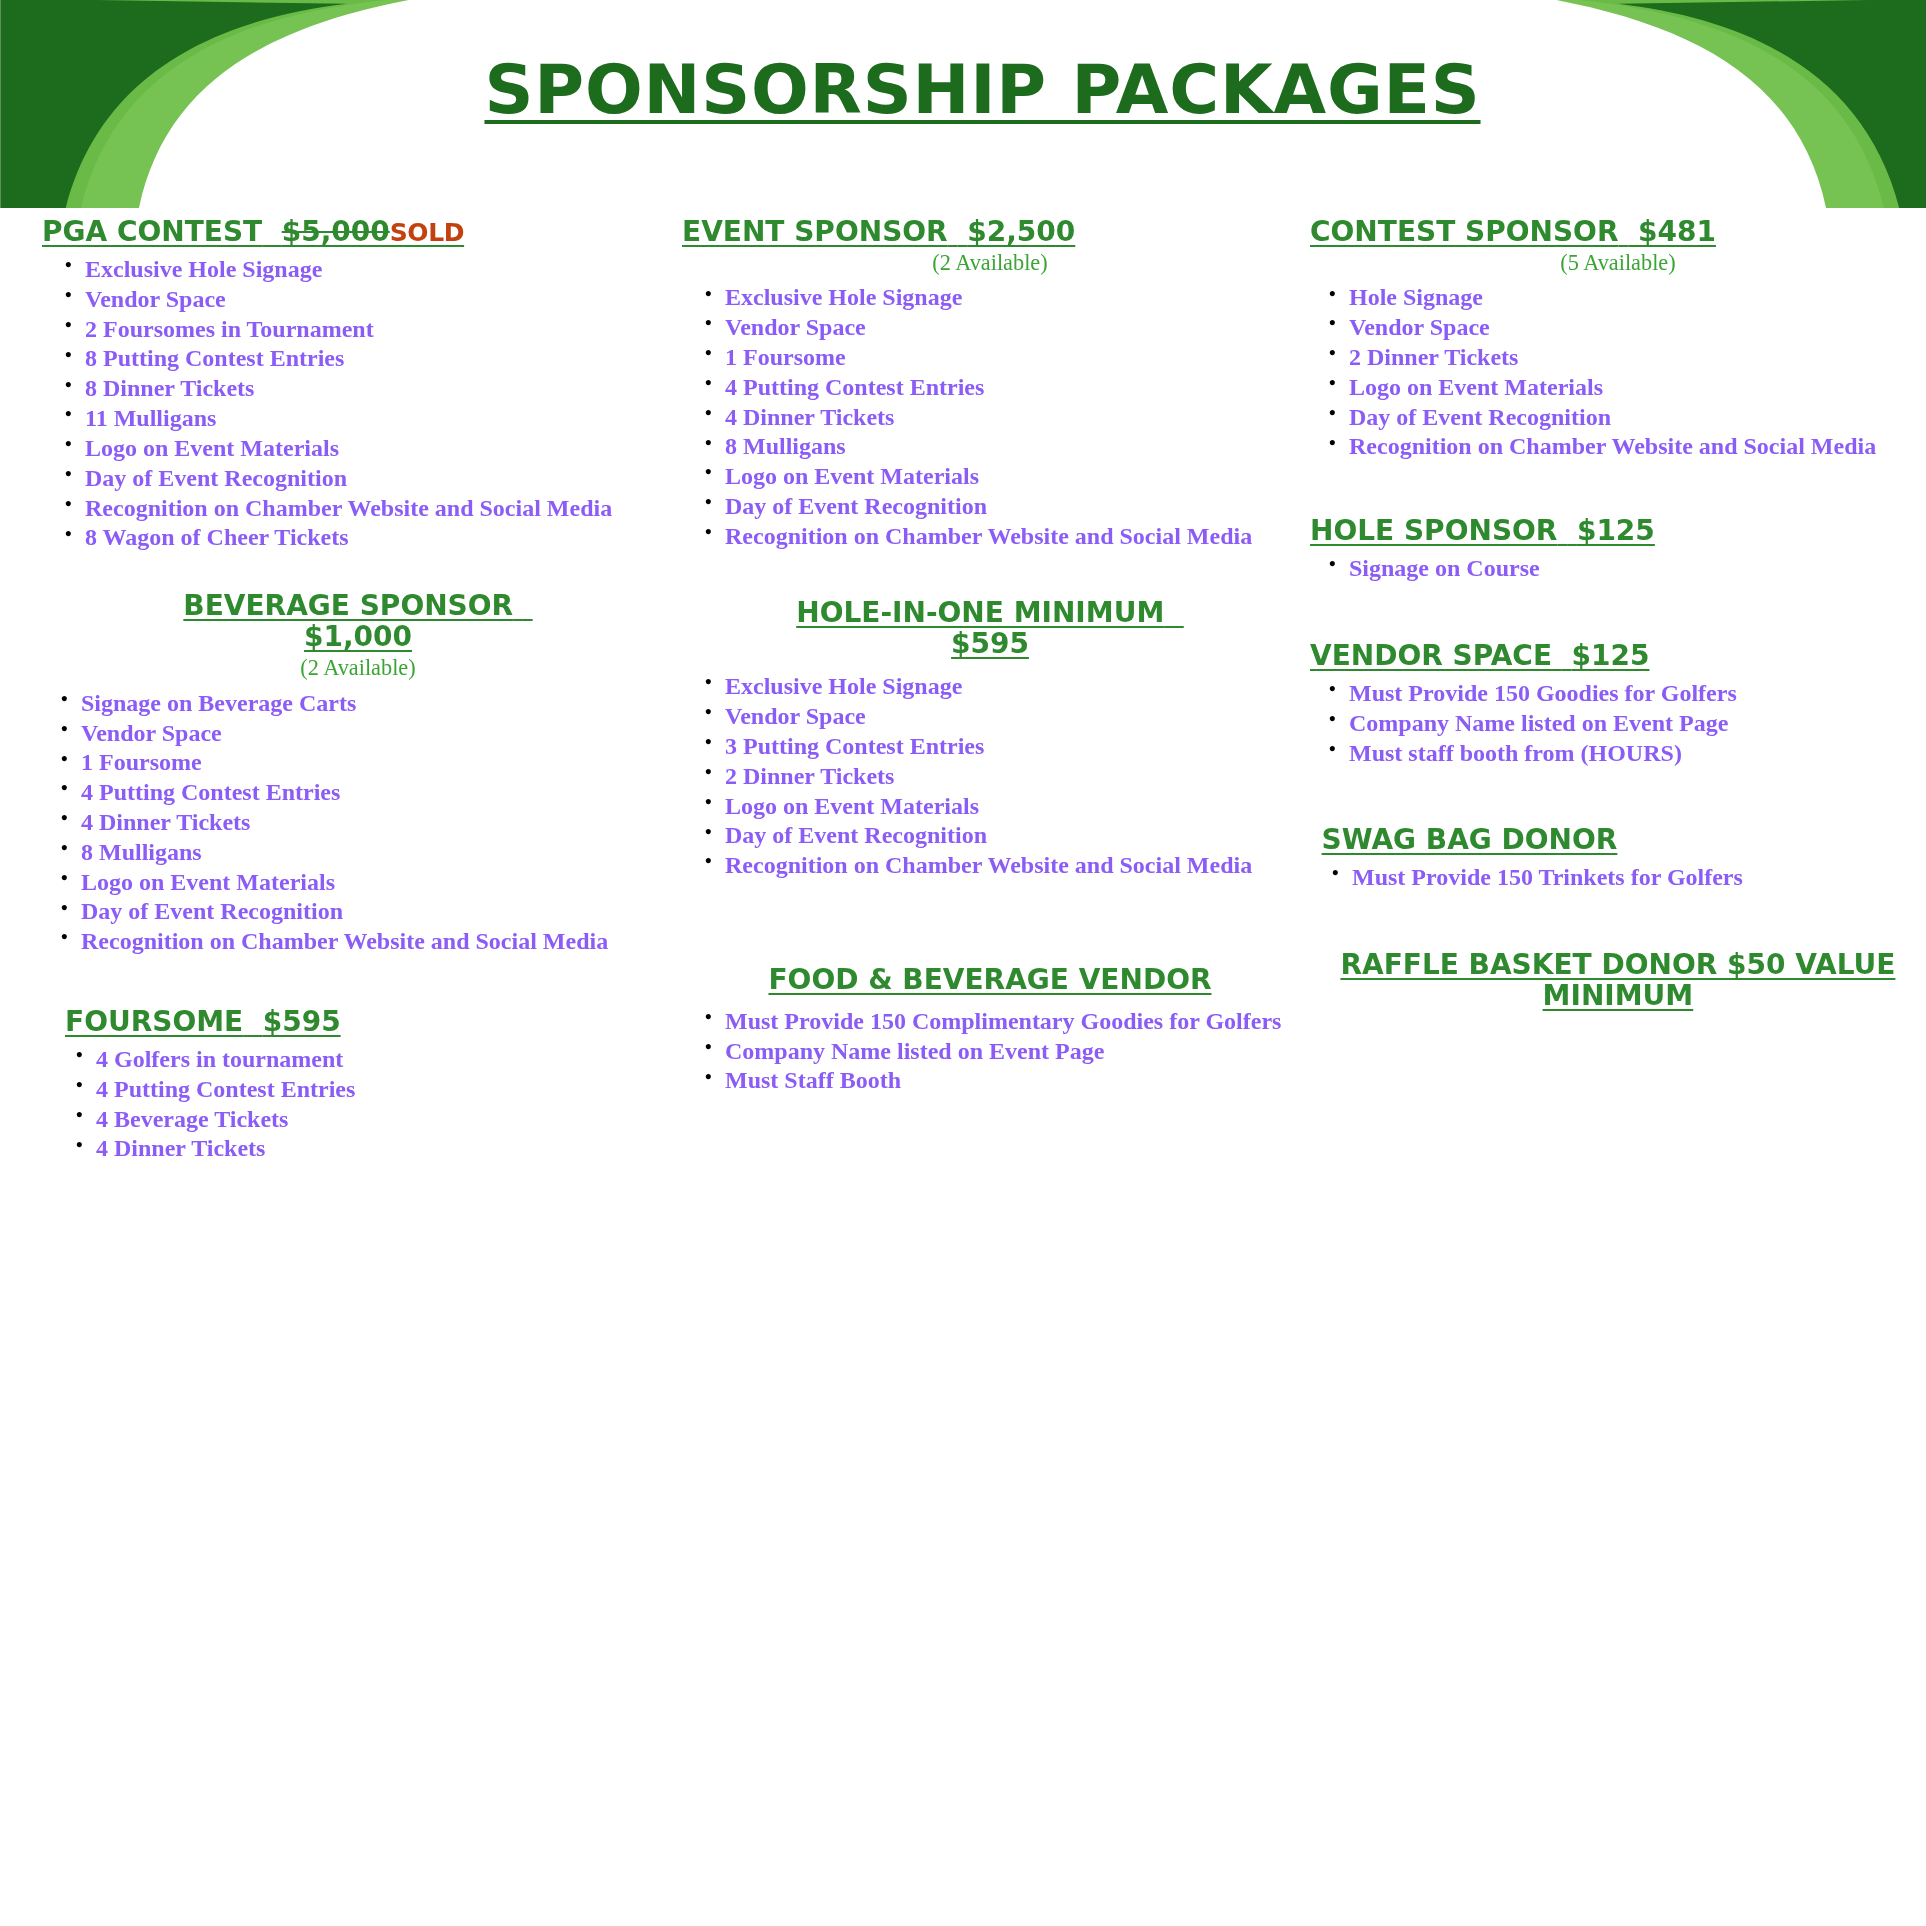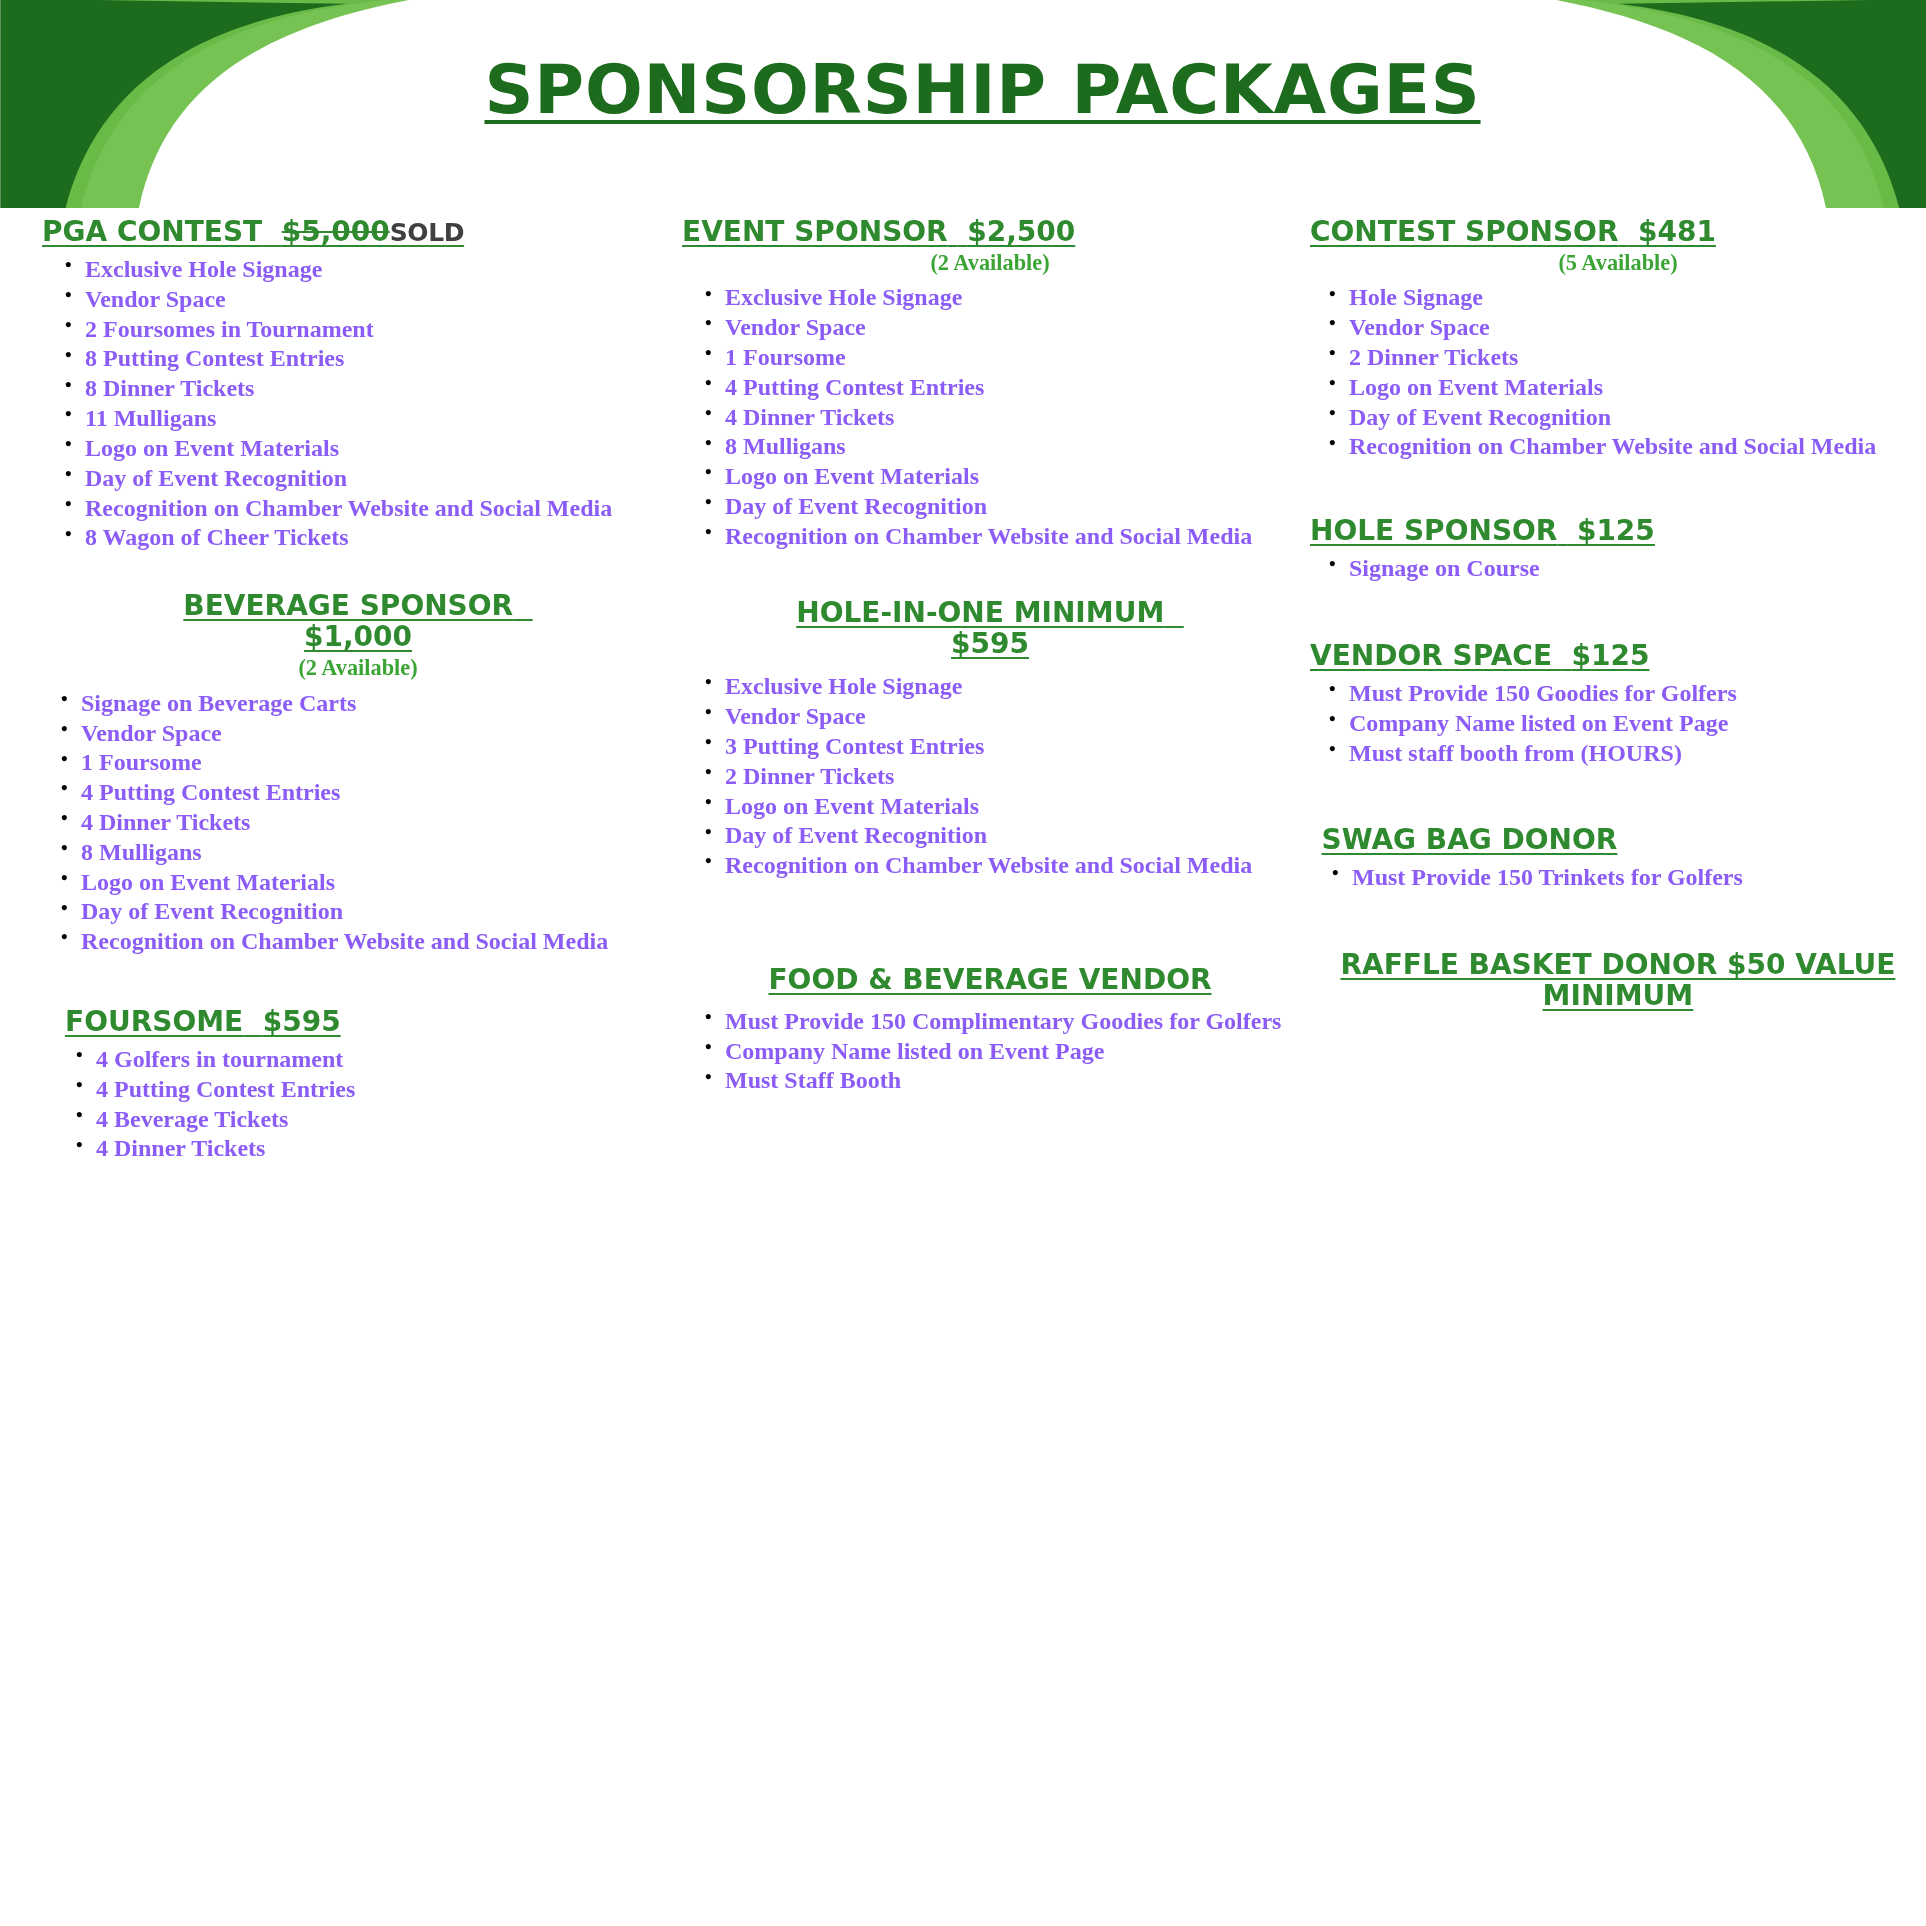--- a/index.html
+++ b/index.html
@@ -72,28 +72,28 @@
   .pkg-title.center { text-align: center; }
   .pkg-title.wrap { white-space: normal; text-align: center; }
   .pkg-title .strike {
     text-decoration: line-through underline;
     text-decoration-thickness: 1.9px;
   }
   .sold {
     font-family: "DejaVu Sans", sans-serif;
     font-weight: bold;
     font-size: 25px;
-    color: #404040;
+    color: #c2410c;
     text-decoration: none;
     letter-spacing: -0.4px;
   }
   .avail {
     text-align: center;
     font-family: "Liberation Serif", serif;
-    font-weight: bold;
+    font-weight: normal;
     font-size: 22.3px;
     color: #3aa534;
     margin-top: 2.3px;
   }
 
   ul.feat {
     margin: 7.7px 0 0 0;
     padding: 0 0 0 43px;
     list-style: none;
   }

